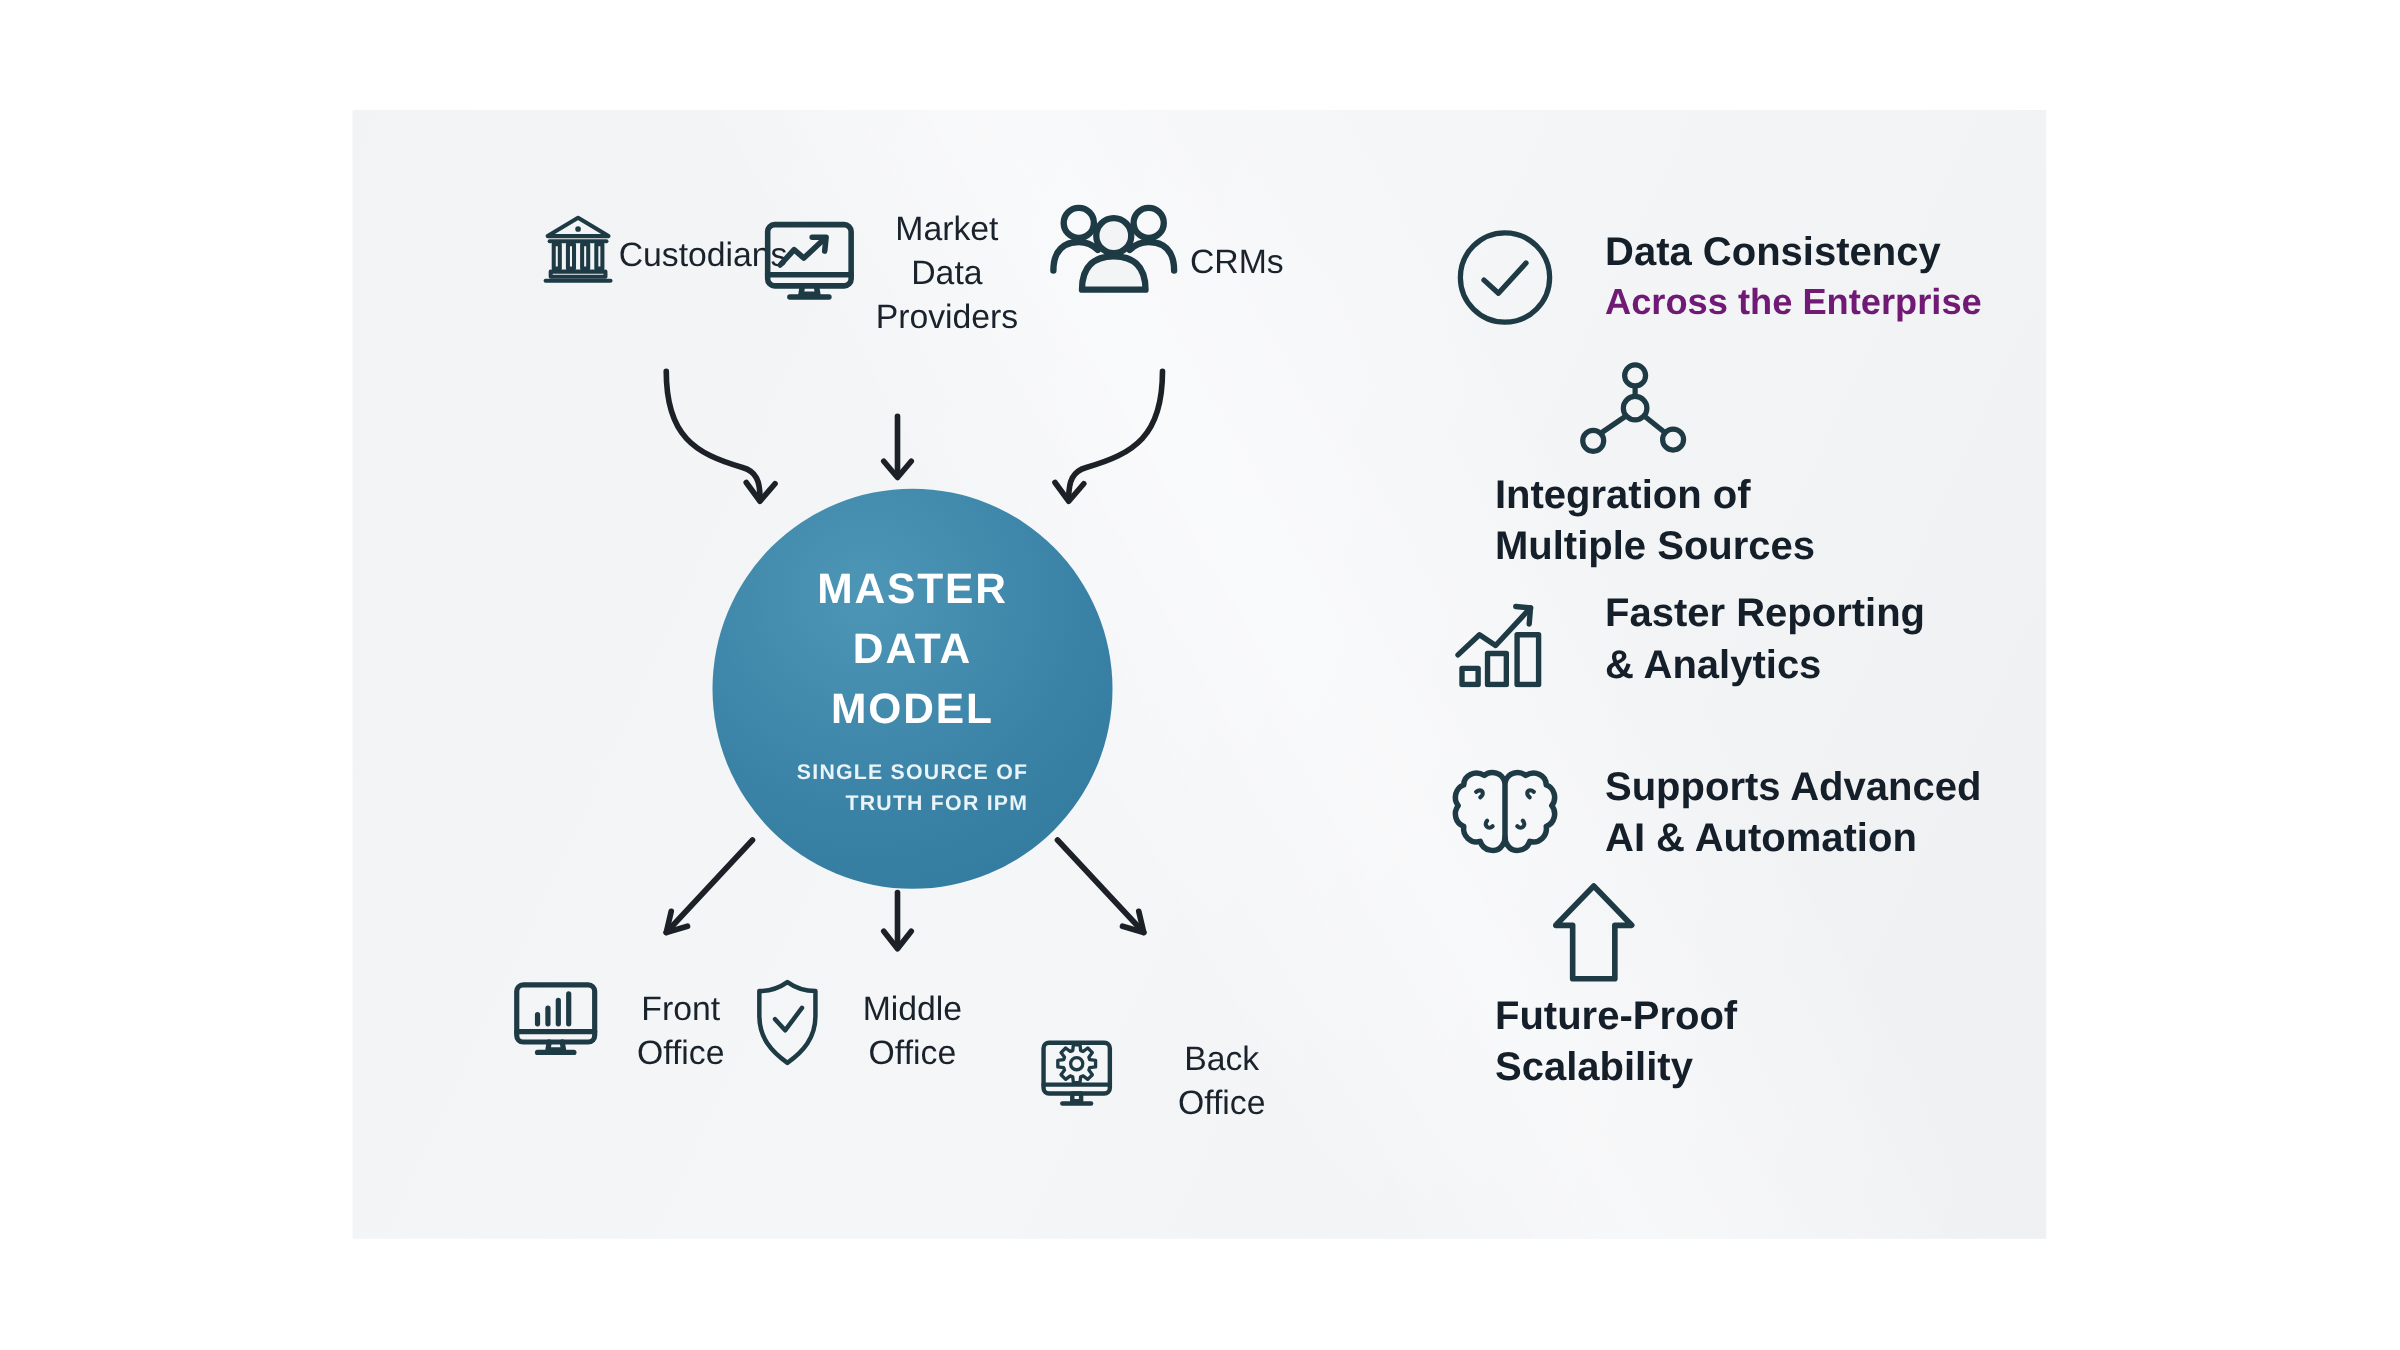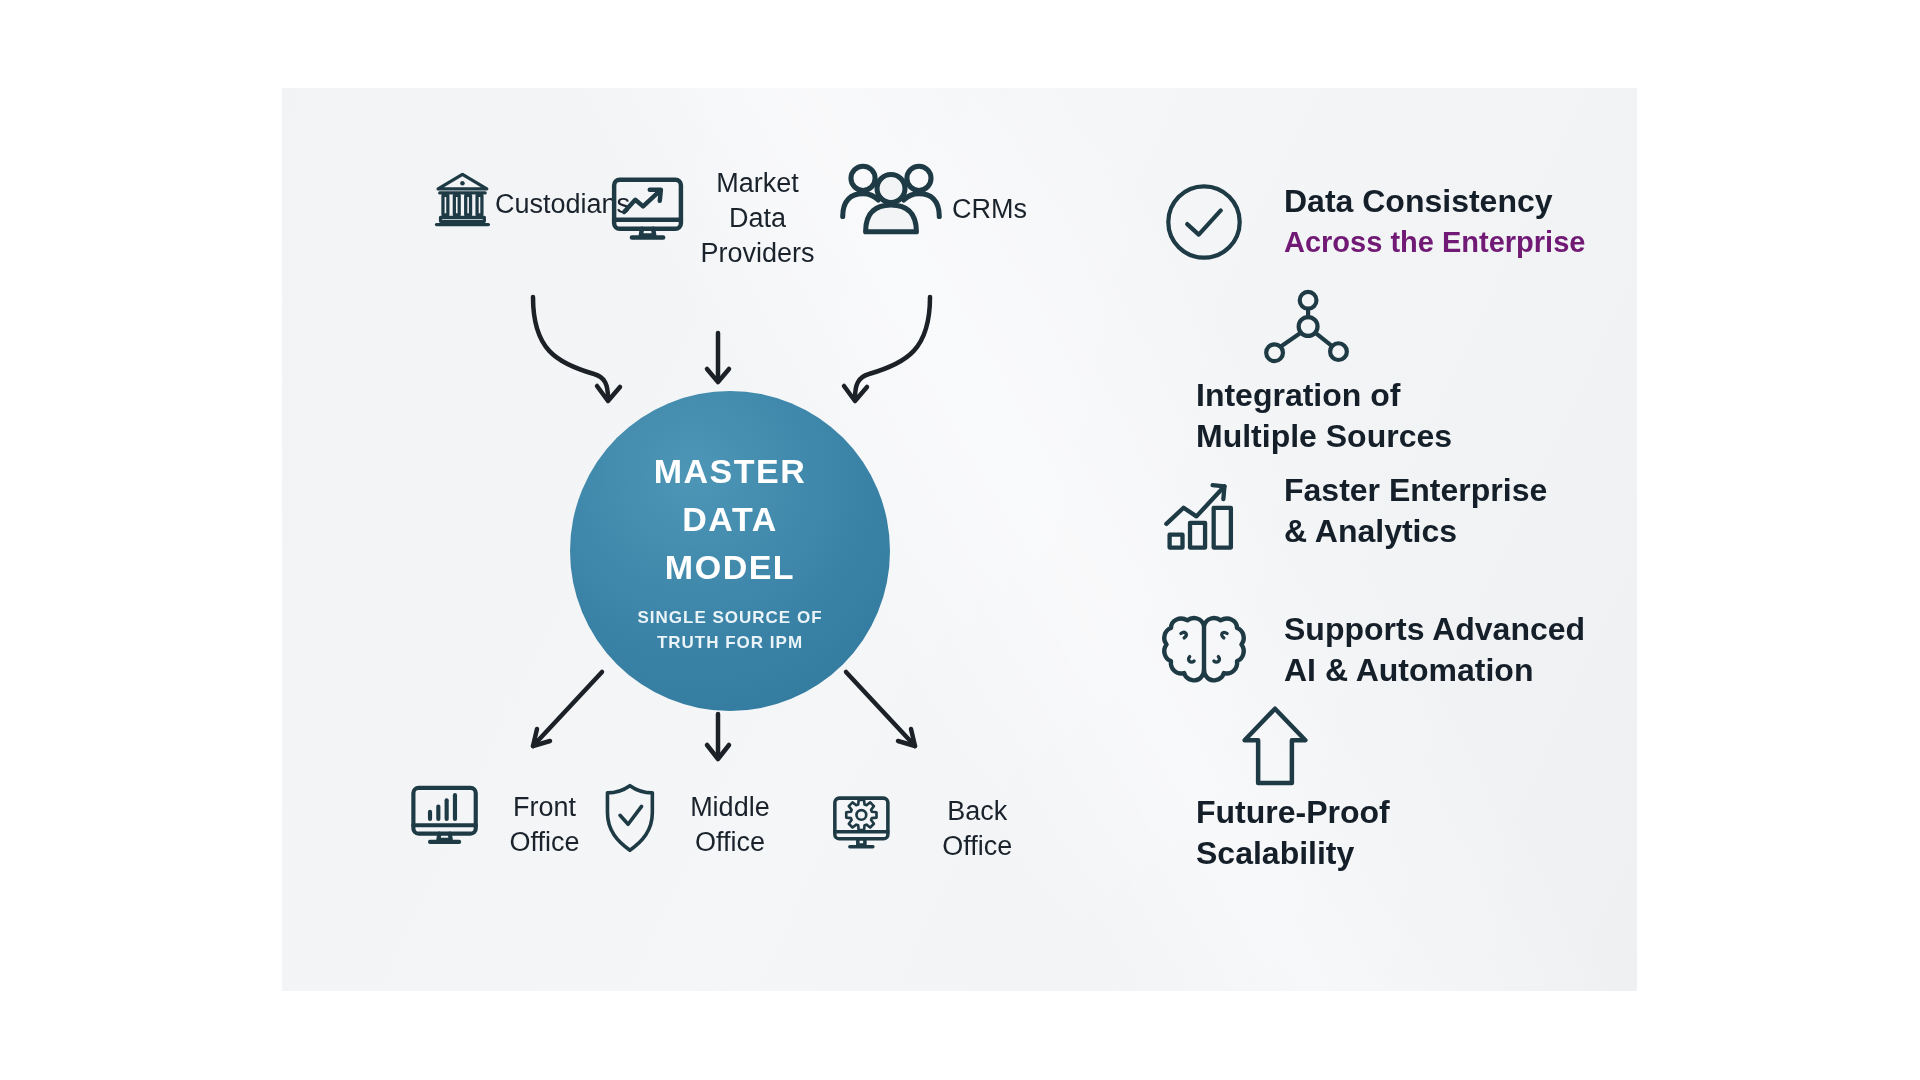--- a/index.html
+++ b/index.html
@@ -18,21 +18,21 @@
   .node{position:absolute;display:flex;flex-direction:row;align-items:center;text-align:center;}
   .node-label{margin-top:14px;font-size:27px;line-height:35px;color:#1a232c;}
   .node-label span{display:block;}
 
   .mdm-circle{position:absolute;left:570px;top:391px;width:320px;height:320px;border-radius:50%;
       background:radial-gradient(circle at 38% 26%,#4e96b6 0%,#3a83a7 55%,#2f789c 100%);
       display:flex;flex-direction:column;align-items:center;justify-content:center;text-align:center;}
   .mdm-title{color:#ffffff;font-weight:700;font-size:34px;line-height:48px;letter-spacing:1.5px;}
   .mdm-title span{display:block;}
   .mdm-sub{margin-top:14px;color:#eaf4f8;font-weight:700;font-size:17px;line-height:25px;letter-spacing:1px;}
-  .mdm-sub span{display:block;}
+  .mdm-sub span{display:block;text-align:right;}
 
   .arrows{position:absolute;left:0;top:0;pointer-events:none;}
   .arrows path,.arrows polyline,.arrows line{fill:none;stroke:#1b2127;stroke-width:4.5;
       stroke-linecap:round;stroke-linejoin:round;}
 
   .benefit{position:absolute;left:1160px;display:flex;align-items:center;transform:translateY(-50%);}
   .benefit .b-icon{width:88px;display:flex;justify-content:center;flex:0 0 88px;}
   .benefit .b-text{margin-left:36px;font-size:32px;line-height:41px;font-weight:700;color:#151f29;white-space:nowrap;}
   .benefit .b-text span{display:block;}
   .benefit .sub-regular{font-weight:700;font-size:29px;color:#701a75;}
@@ -151,21 +151,21 @@
   <div class="node" style="left:594px;top:772px;width:200px;justify-content:flex-end;">
     <svg class="ic" width="88" height="92" viewBox="0 0 80 84">
       <path d="M40 6 C47 11 57 14 65 14 V36 C65 56 54 68 40 78 C26 68 15 56 15 36 V14 C23 14 33 11 40 6 Z"></path>
       <polyline points="29,39 38,49 53,29"></polyline>
     </svg>
     <div class="node-label">
       <span>Middle Office</span>
     </div>
   </div>
 
-  <div class="node" style="left:826px;top:780px;width:200px;gap:32px;">
+  <div class="node" style="left:826px;top:816px;width:200px;gap:32px;">
     <svg class="ic" width="100" height="78" viewBox="0 0 80 62">
       <rect x="10" y="4" width="60" height="46" rx="5"></rect>
       <path d="M10 42 H70"></path>
       <path class="thin" d="M51.8 19.4 L57.1 20 L57.1 26 L51.8 26.6 L51 28.8 L54.2 33 L50 37.2 L45.8 34 L43.6 34.8 L43 40.1 L37 40.1 L36.4 34.8 L34.2 34 L30 37.2 L25.8 33 L29 28.8 L28.2 26.6 L22.9 26 L22.9 20 L28.2 19.4 L29 17.2 L25.8 13 L30 8.8 L34.2 12 L36.4 11.2 L37 5.9 L43 5.9 L43.6 11.2 L45.8 12 L50 8.8 L54.2 13 L51 17.2 Z"></path>
       <circle class="thin" cx="40" cy="23" r="5.5"></circle>
       <path d="M36 50 H44 V57 H36 Z"></path>
       <path d="M27 59 H53"></path>
     </svg>
     <div class="node-label">
       <span>Back Office</span>
@@ -207,21 +207,21 @@
     <div class="b-icon">
       <svg class="ic" width="86" height="78" viewBox="0 0 80 72">
         <rect x="8" y="58" width="12" height="12"></rect>
         <rect x="27" y="47" width="14" height="23"></rect>
         <rect x="49" y="33" width="16" height="37"></rect>
         <polyline points="5,48 21,33 33,41 59,13"></polyline>
         <polyline points="48,12 59,13 58,25"></polyline>
       </svg>
     </div>
     <div class="b-text">
-      <span>Faster Enterprise</span>
+      <span>Faster Reporting</span>
       <span>&amp; Analytics</span>
     </div>
   </div>
 
   <div class="benefit" style="top:650px;">
     <div class="b-icon">
       <svg class="ic" width="88" height="84" viewBox="0 0 80 76">
         <path d="M40 16 C38 9 30 7 25 11 C18 7 10 11 10 18 C4 20 2 28 6 33 C2 38 4 46 10 48 C9 55 15 61 22 59 C24 66 34 68 38 62 C39.5 60 40 58 40 56 L40 16"></path>
         <path d="M40 16 C42 9 50 7 55 11 C62 7 70 11 70 18 C76 20 78 28 74 33 C78 38 76 46 70 48 C71 55 65 61 58 59 C56 66 46 68 42 62 C40.5 60 40 58 40 56"></path>
         <path class="thin" d="M19 23 C23 20 26 24 22 27"></path>

